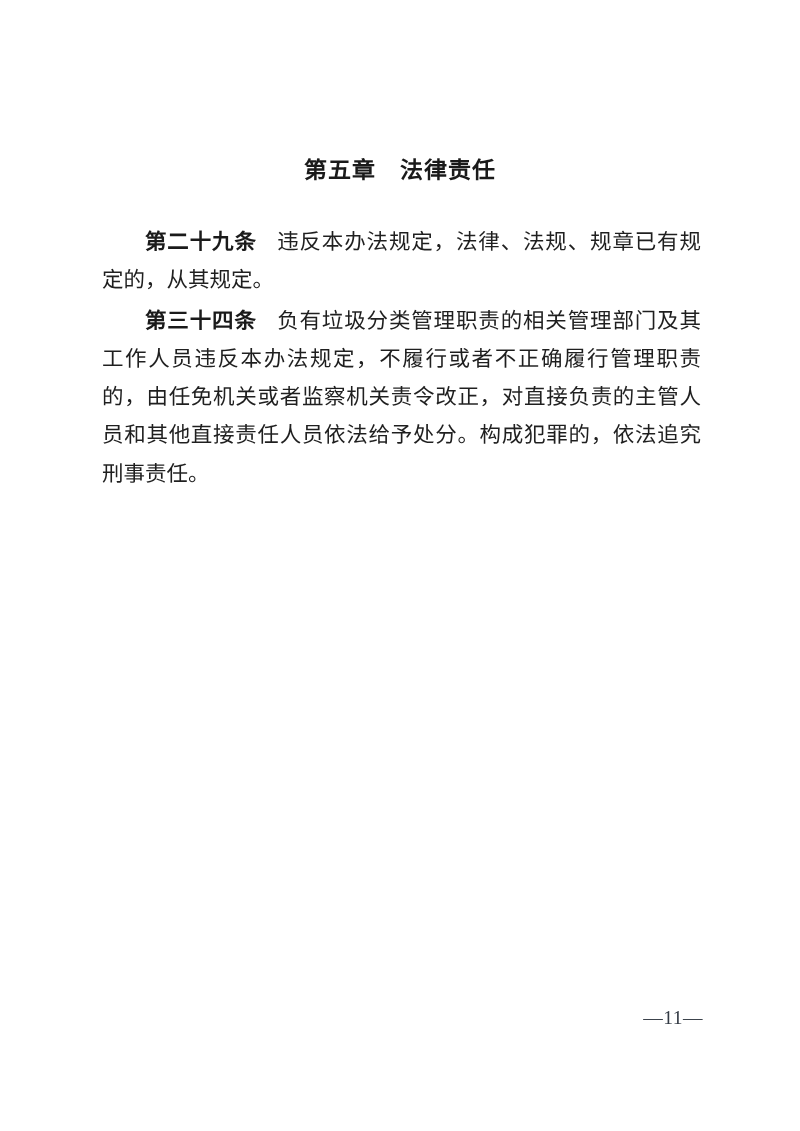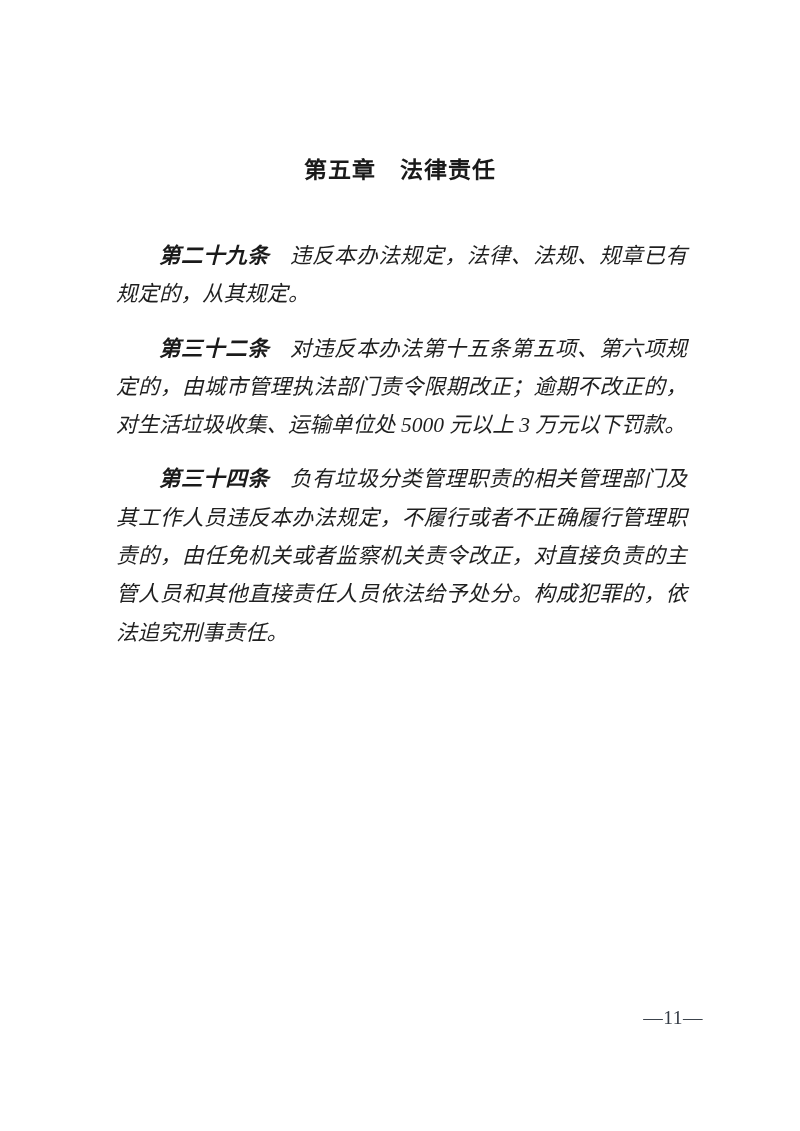--- a/index.html
+++ b/index.html
@@ -30,28 +30,27 @@
     color: #1a1a1a;
     letter-spacing: 1px;
   }
   .doc-body {
     position: absolute;
     top: 221px;
     left: 100px;
     width: 603px;
   }
   p.article {
-    margin: 16px;
+    margin: 2px;
     padding: 0;
     text-indent: 2em;
     text-align: justify;
     font-size: 21.5px;
     line-height: 38.3px;
     color: #1f1f1f;
-    font-style: italic;
   }
   .art-num {
     font-family: "Liberation Sans", "DejaVu Sans", sans-serif;
     font-weight: bold;
     color: #1a1a1a;
     margin-right: 0.95em;
   }
   .art-text {
     font-family: "Liberation Serif", "DejaVu Serif", serif;
   }
@@ -73,21 +72,20 @@
 <div class="page">
 
   <h1 class="chapter-title">第五章　法律责任</h1>
 
   <div class="doc-body">
 
     <p class="article"><span class="art-num">第二十九条</span><span class="art-text">违反本办法规定，法律、法规、规章已有规定的，从其规定。</span></p>
 
 
 
-    <p class="article"><span class="art-num">第三十二条</span><span class="art-text">对违反本办法第十五条第五项、第六项规定的，由城市管理执法部门责令限期改正；逾期不改正的，对生活垃圾收集、运输单位处 5000 元以上 3 万元以下罚款。</span></p>
 
 
     <p class="article"><span class="art-num">第三十四条</span><span class="art-text">负有垃圾分类管理职责的相关管理部门及其工作人员违反本办法规定，不履行或者不正确履行管理职责的，由任免机关或者监察机关责令改正，对直接负责的主管人员和其他直接责任人员依法给予处分。构成犯罪的，依法追究刑事责任。</span></p>
 
   </div>
 
   <div class="page-number">—11—</div>
 
 </div>
 

